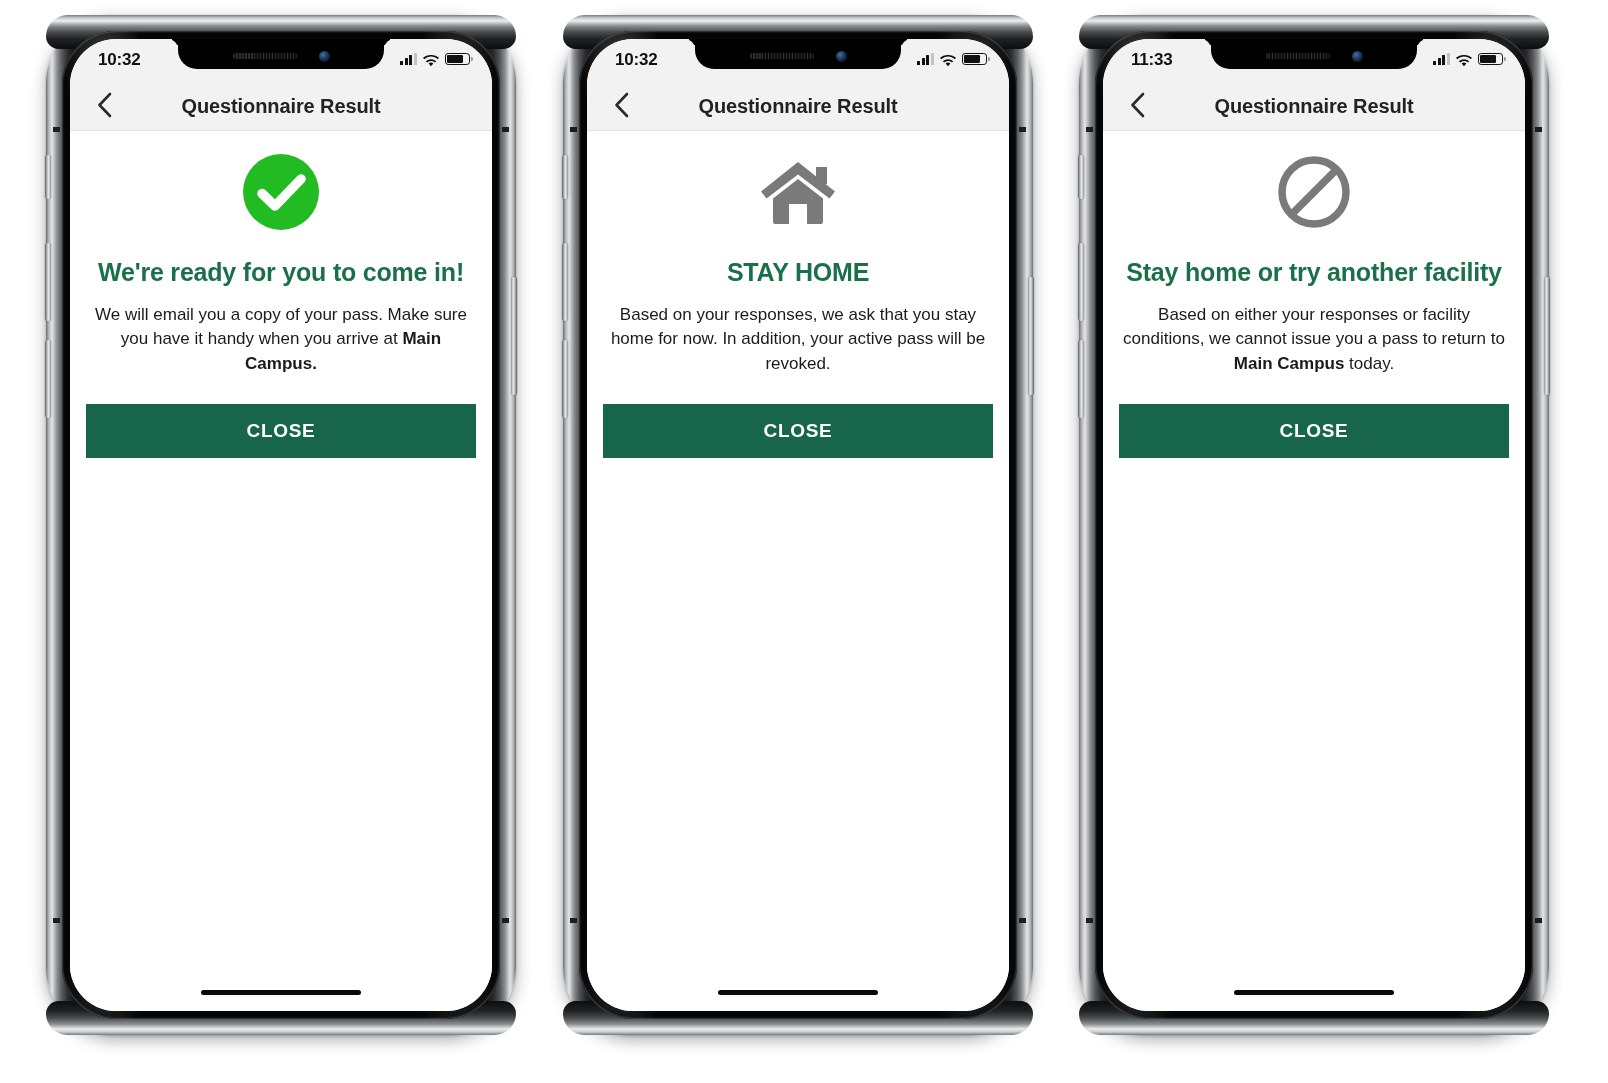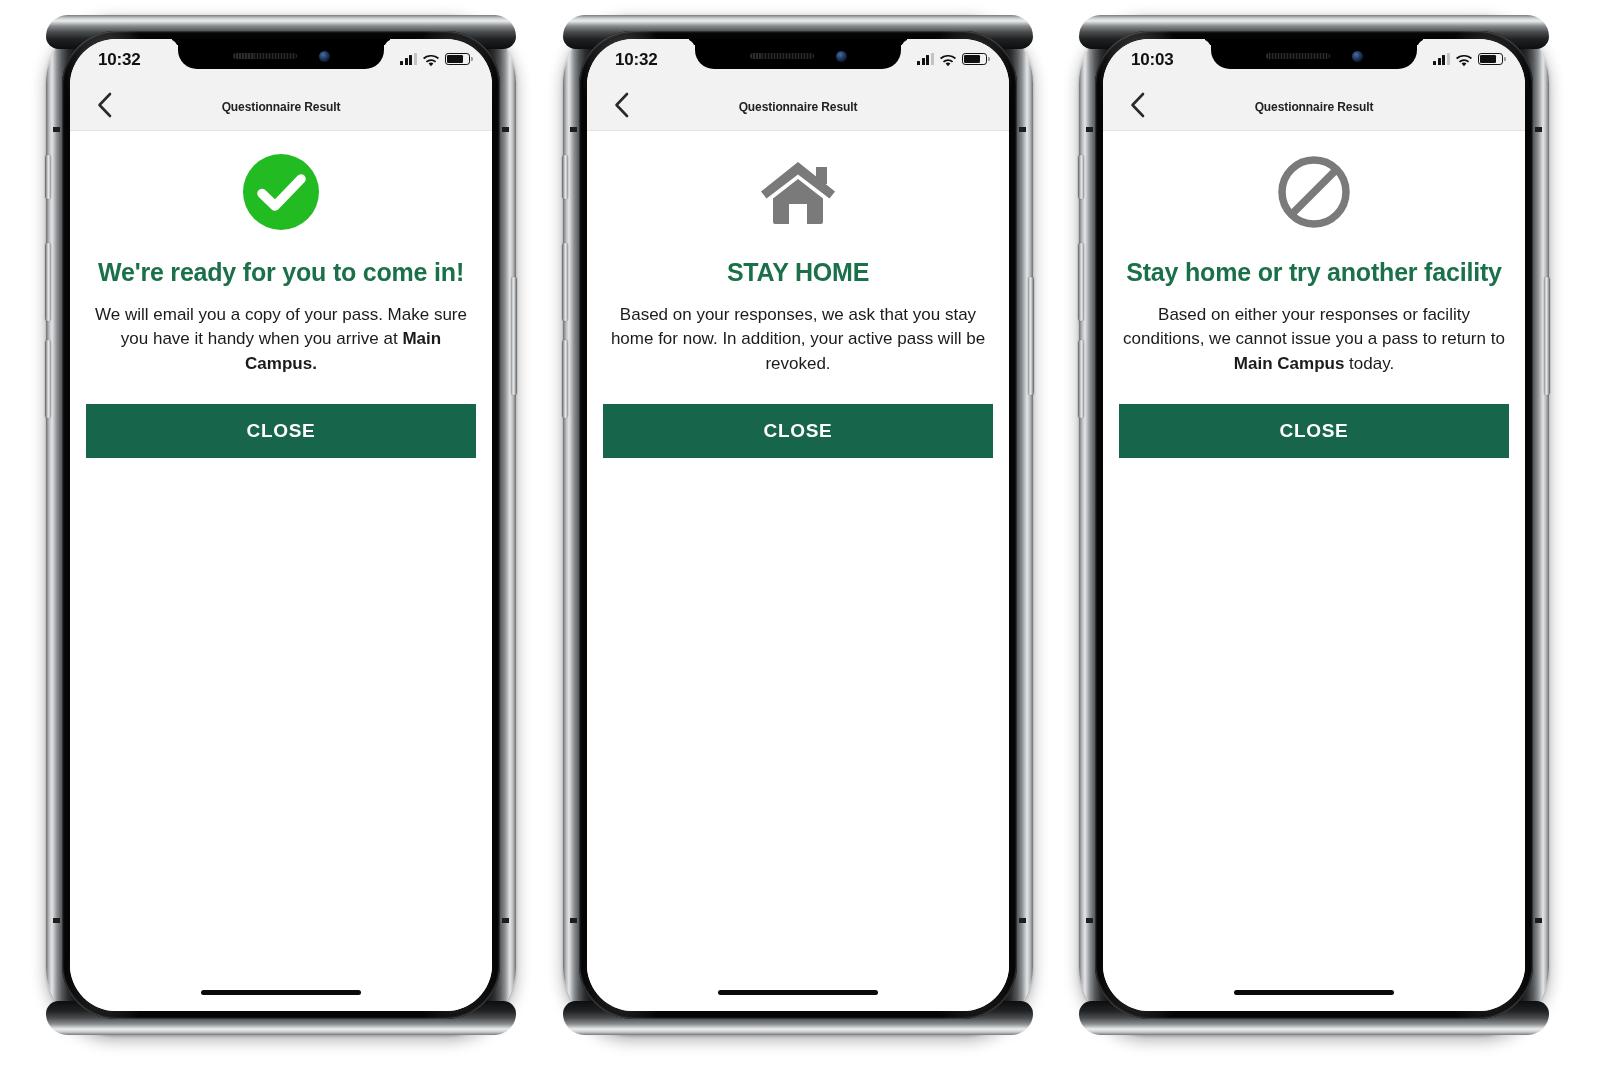--- a/index.html
+++ b/index.html
@@ -241,21 +241,21 @@
     position: absolute;
     left: 12px;
     top: 0;
     width: 44px; height: 48px;
     display: flex;
     align-items: center;
     justify-content: center;
     cursor: pointer;
   }
   .nav-title {
-    font-size: 12px;
+    font-size: 20px;
     font-weight: bold;
     color: #222222;
     letter-spacing: -0.1px;
   }
 
   
   .content {
     background: #ffffff;
     padding: 0 16px;
     height: calc(100% - 92px);
@@ -478,21 +478,21 @@
     <div class="btn-side btn-power"></div>
     <div class="frame-inner"></div>
 
     <div class="screen">
       <div class="notch">
         <div class="speaker-grille"></div>
         <div class="front-camera"></div>
       </div>
 
       <div class="statusbar">
-        <div class="status-time">10:03</div>
+        <div class="status-time">11:33</div>
         <div class="status-icons">
           <div class="signal-bars">
               <i></i>
               <i></i>
               <i></i>
               <i></i>
             </div>
           <div class="wifi-icon">
             <svg width="16" height="12" viewBox="0 0 16 12">
               <path d="M8 11.2 5.6 8.5a3.6 3.6 0 0 1 4.8 0Z" fill="#111"></path>

